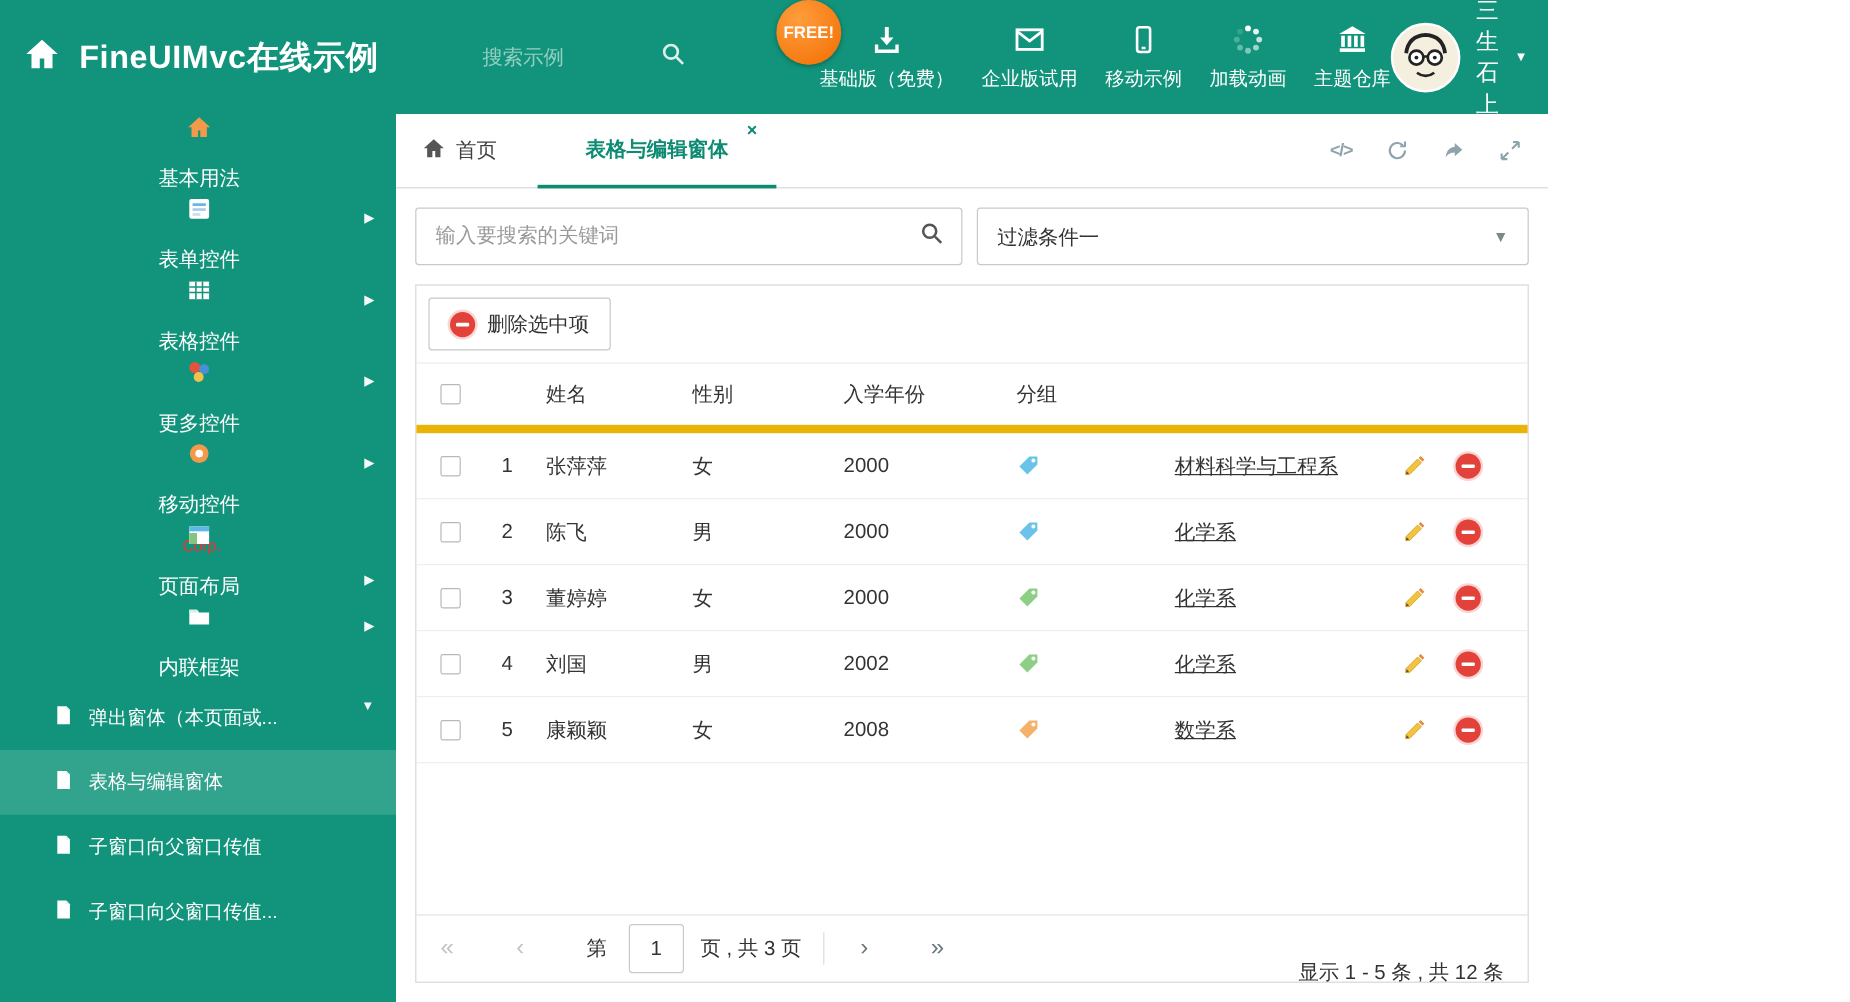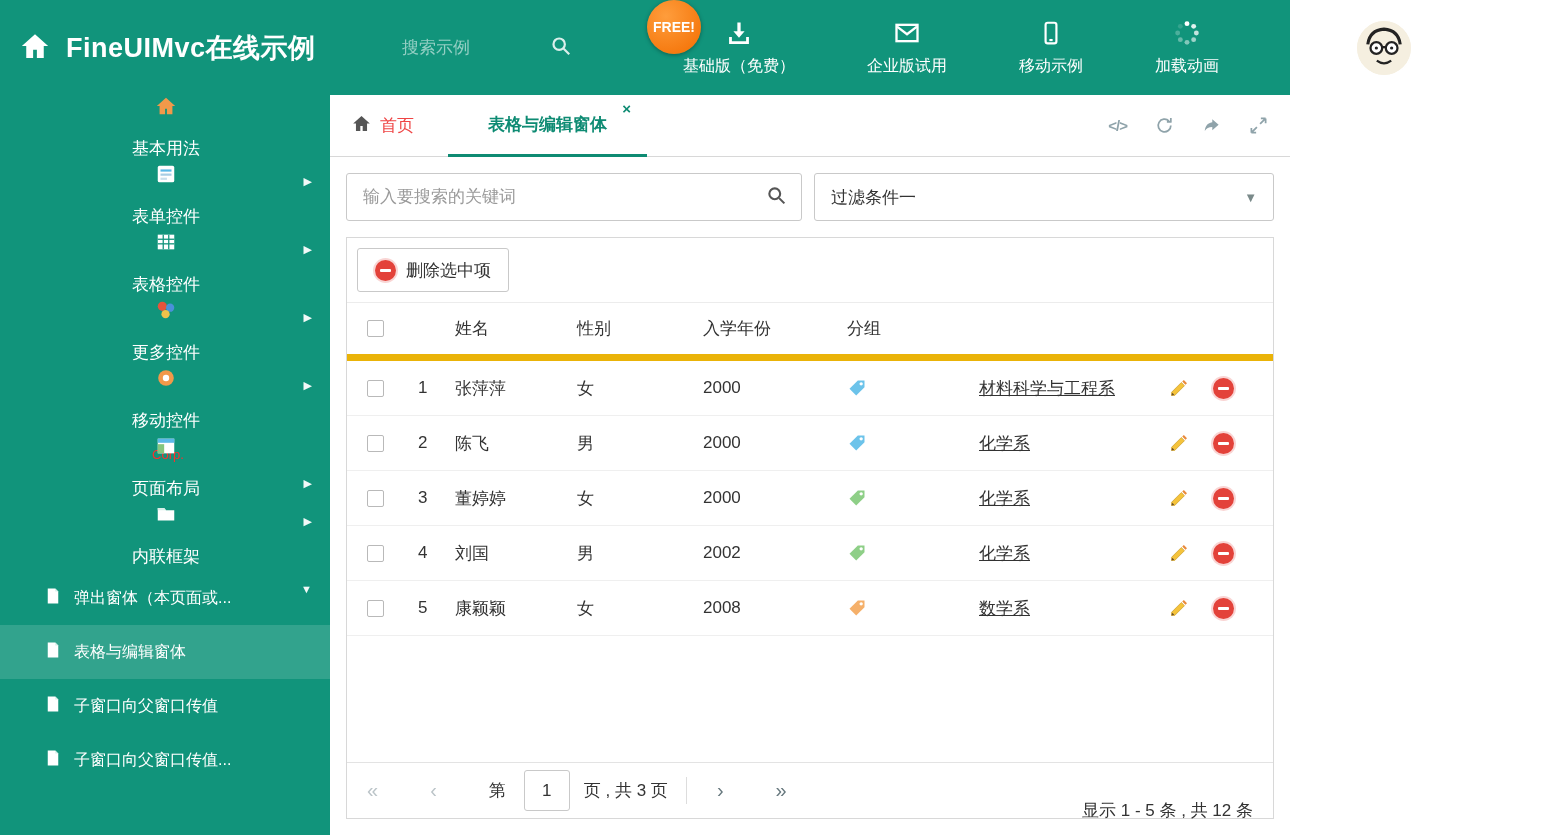--- a/index.html
+++ b/index.html
@@ -20,21 +20,21 @@
   }
   .app{display:grid;grid-template-rows:95px 1fr;grid-template-columns:330px 1fr;width:1290px;height:835px;}
 
   
   .topbar{grid-column:1/3;background:var(--green);display:flex;align-items:center;color:#fff;}
   .brand{display:flex;align-items:center;gap:16px;padding-left:20px;width:400px;flex-shrink:0;cursor:pointer;}
   .brand-title{font-size:27px;font-weight:bold;letter-spacing:0.5px;}
   .top-search{display:flex;align-items:center;gap:0;width:215px;flex-shrink:0;}
   .top-search input{background:transparent;border:none;outline:none;color:#fff;font-size:17px;width:150px;font-family:inherit;}
   .top-search input::placeholder{color:rgba(255,255,255,0.55);}
-  .top-menu{display:flex;align-items:center;gap:72px;margin-left:68px;}
+  .top-menu{display:flex;align-items:center;gap:23px;margin-left:68px;}
   .menu-item{position:relative;height:95px;display:flex;flex-direction:column;align-items:center;justify-content:center;gap:9px;font-size:16px;cursor:pointer;white-space:nowrap;}
   .menu-item .micon{height:28px;display:flex;align-items:flex-end;}
   .free-badge{position:absolute;top:0px;left:-36px;width:54px;height:54px;border-radius:50%;
     background:radial-gradient(circle at 35% 30%, #FF9D3C, #F26D00);
     display:flex;align-items:center;justify-content:center;font-weight:bold;font-size:14px;color:#fff;
     box-shadow:0 1px 4px rgba(0,0,0,0.35);z-index:2;}
   .user-area{margin-left:auto;margin-right:22px;display:flex;align-items:center;gap:13px;font-size:19px;cursor:pointer;}
   .avatar{width:58px;height:58px;border-radius:50%;background:#F5EFE0;overflow:hidden;border:2px solid #fff;flex-shrink:0;}
   .caret{font-size:11px;}
 
@@ -42,21 +42,21 @@
   .sidebar{background:var(--green);color:#fff;overflow:hidden;}
   .side-item{height:68px;display:flex;align-items:center;gap:15px;padding:0 18px 0 20px;font-size:17px;cursor:pointer;flex-direction:column;}
   .side-item .chev{margin-left:auto;font-size:11px;opacity:0.95;}
   .corp-badge{color:#FF2D2D;font-size:13px;margin-left:4px;}
   .sub-item{height:54px;display:flex;align-items:center;gap:12px;padding-left:44px;font-size:16px;cursor:pointer;white-space:nowrap;}
   .sub-item.active{background:var(--green-active);}
 
   
   .main{background:#fff;display:flex;flex-direction:column;overflow:hidden;min-width:0;}
   .tabbar{height:62px;border-bottom:1px solid var(--border);display:flex;align-items:center;padding:0 22px;flex-shrink:0;}
-  .tab-home{display:flex;align-items:center;gap:9px;font-size:17px;color:#ef4444;cursor:pointer;}
+  .tab-home{display:flex;align-items:center;gap:9px;font-size:17px;color:#404040;cursor:pointer;}
   .tab-active{margin-left:34px;position:relative;height:62px;display:flex;align-items:center;padding:0 40px;
     color:var(--teal);font-weight:bold;font-size:17px;border-bottom:3px solid var(--teal);cursor:pointer;}
   .tab-close{position:absolute;top:6px;right:16px;color:var(--teal);font-size:15px;font-weight:bold;line-height:1;}
   .tab-tools{margin-left:auto;display:flex;align-items:center;gap:28px;color:#8FA3AA;}
   .tool-icon{cursor:pointer;display:flex;align-items:center;font-size:15px;font-weight:bold;letter-spacing:-1px;}
 
   .content{padding:16px;display:flex;flex-direction:column;flex:1;min-height:0;}
   .filter-row{display:flex;gap:12px;flex-shrink:0;}
   .search-box{flex:1;height:48px;border:1px solid #C9C9C9;border-radius:3px;display:flex;align-items:center;padding:0 14px;background:#fff;}
   .search-box input{flex:1;border:none;outline:none;font-size:17px;color:#333;font-family:Liberation Serif, serif;}

